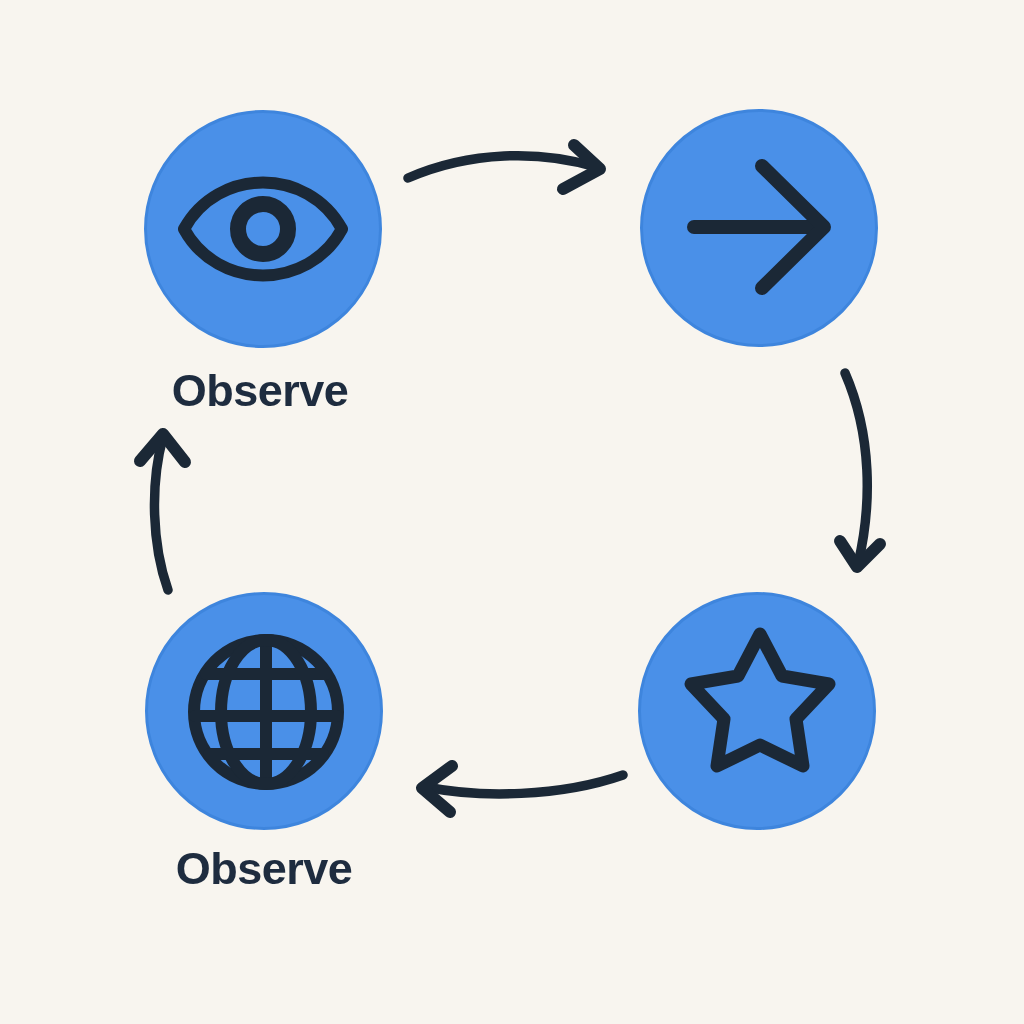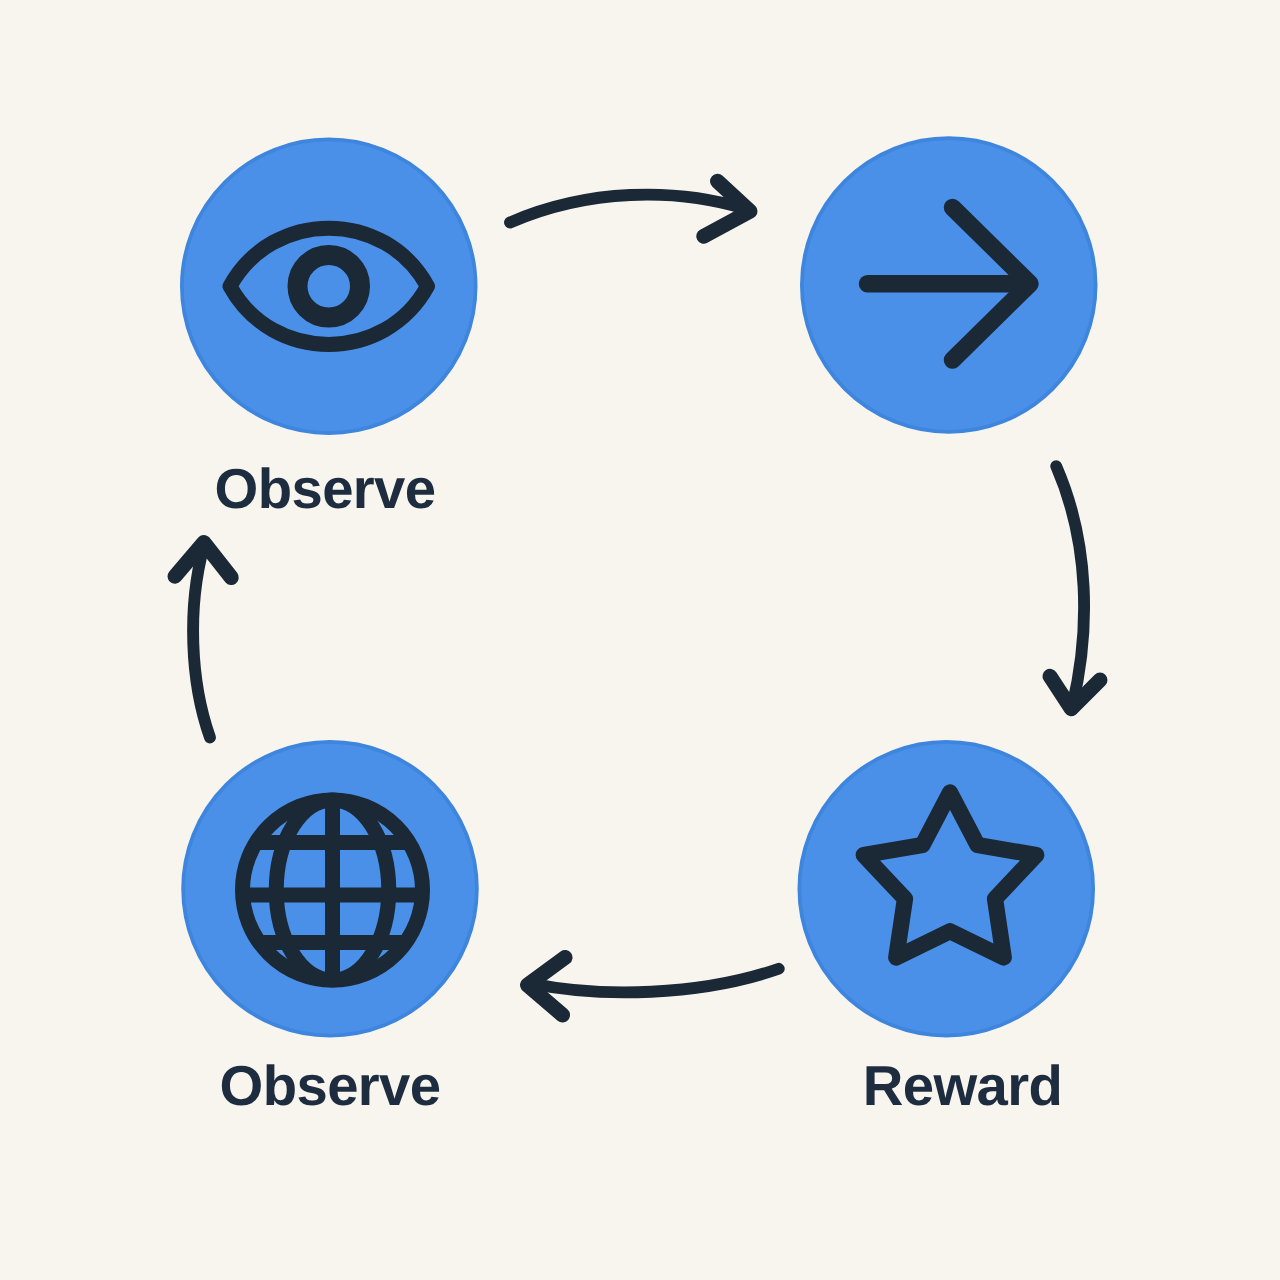--- a/index.html
+++ b/index.html
@@ -115,21 +115,20 @@
       <path class="stroke" stroke-width="14" d="M 122 57 L 184 118 L 122 179"></path>
     </svg>
   </div>
 
   <div class="node" id="node-reward">
     <div class="node-circle"></div>
     <svg class="node-icon" viewBox="0 0 238 238" aria-hidden="true">
       <polygon class="stroke" stroke-width="13" points="122,42 144,84 191,92 158,127 165,174 122,153 79,174 86,127 53,92 100,84"></polygon>
     </svg>
   </div>
-  <div class="node-label" id="label-reward">Reward</div>
 
   <div class="node" id="node-change">
     <div class="node-circle"></div>
     <svg class="node-icon" viewBox="0 0 238 238" aria-hidden="true">
       <circle class="stroke" stroke-width="12" cx="121" cy="120" r="72"></circle>
       <line class="stroke" stroke-width="12" x1="121" y1="50" x2="121" y2="190"></line>
       <ellipse class="stroke" stroke-width="12" cx="121" cy="120" rx="45" ry="72"></ellipse>
       <line class="stroke" stroke-width="12" x1="61" y1="82" x2="181" y2="82"></line>
       <line class="stroke" stroke-width="12" x1="50" y1="124" x2="192" y2="124"></line>
       <line class="stroke" stroke-width="12" x1="64" y1="162" x2="178" y2="162"></line>

